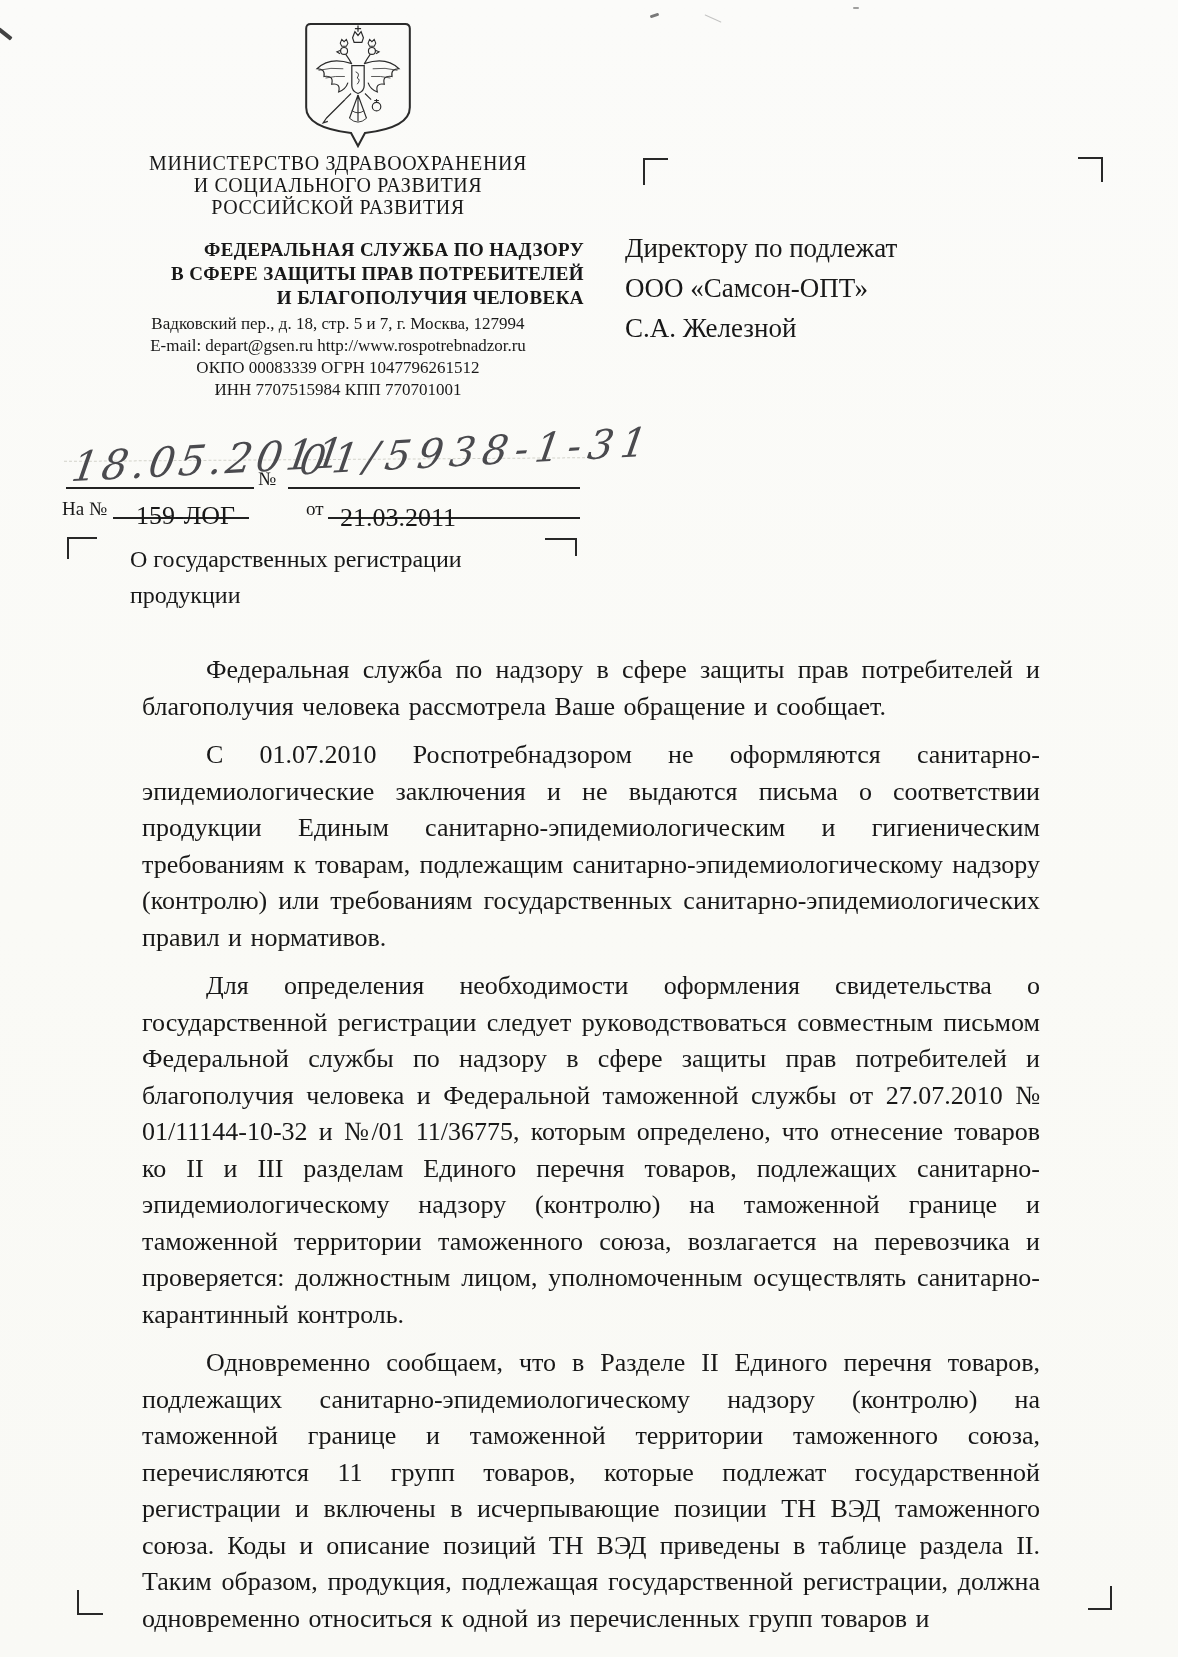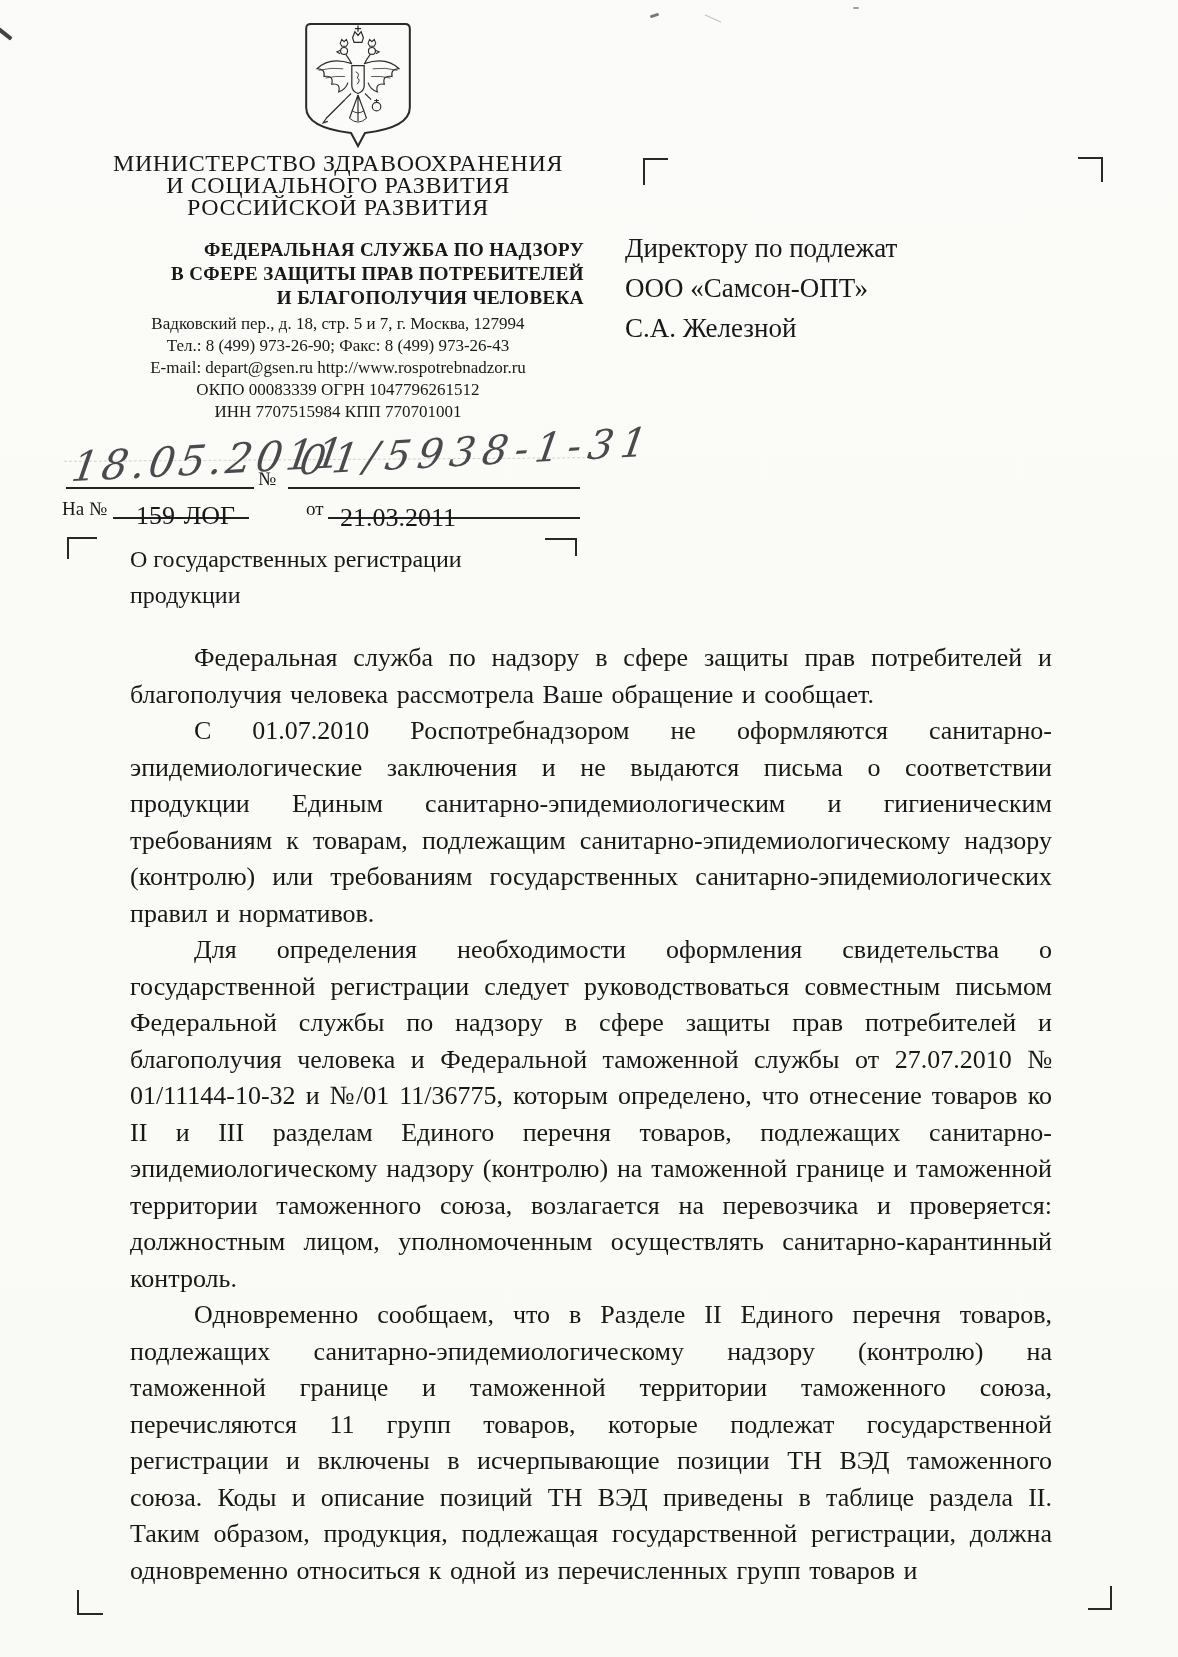--- a/index.html
+++ b/index.html
@@ -11,21 +11,21 @@
     overflow:hidden;
     font-family:"Liberation Serif","DejaVu Serif",serif;
     color:#1c1c1c;
   }
   .scanwrap{position:absolute;inset:0;filter:blur(0.35px) contrast(1.04);}
   
   .emblem{position:absolute;left:300px;top:16px;width:116px;height:138px;}
   .emblem svg{width:100%;height:100%;}
   
   .org{position:absolute;left:92px;top:152px;width:492px;text-align:center;}
-  .ministry{font-size:24px;line-height:22px;letter-spacing:0.6px;}
+  .ministry{font-size:20px;line-height:22px;letter-spacing:0.6px;}
   .service{margin-top:20px;font-size:19px;line-height:24px;font-weight:bold;letter-spacing:0.4px;text-align:right;}
   .contacts{margin-top:3px;font-size:17px;line-height:22px;}
   
   .addressee{position:absolute;left:625px;top:228px;font-size:27px;line-height:40px;}
   
   .hand{
     position:absolute;
     font-family:"DejaVu Serif",serif;
     font-style:italic;
     color:#4c4c50;
@@ -45,21 +45,21 @@
   .lbl-no{left:258px;top:468px;}
   .lbl-na{left:62px;top:498px;}
   .lbl-ot{left:306px;top:498px;}
   .typed-ref{position:absolute;font-size:26px;white-space:nowrap;}
   .val-innum{left:136px;top:501px;}
   .val-indate{left:340px;top:503px;}
   
   .subject{position:absolute;left:130px;top:541px;font-size:24px;line-height:36px;}
   
   .body{position:absolute;left:130px;top:640px;width:922px;font-size:26px;line-height:36.5px;text-align:justify;}
-  .body p{margin:0;text-indent:64px;word-spacing:2px;}
+  .body p{margin:12px;text-indent:64px;word-spacing:2px;}
   
   .corner{position:absolute;}
   .c-tl-addr{left:643px;top:158px;width:23px;height:25px;border-left:2px solid #2b2b2b;border-top:2px solid #2b2b2b;}
   .c-tr-addr{left:1078px;top:157px;width:23px;height:23px;border-right:2px solid #2b2b2b;border-top:2px solid #2b2b2b;}
   .c-ref-l{left:67px;top:537px;width:28px;height:20px;border-left:2px solid #2b2b2b;border-top:2px solid #2b2b2b;}
   .c-ref-r{left:545px;top:538px;width:30px;height:16px;border-right:2px solid #2b2b2b;border-top:2px solid #2b2b2b;}
   .c-bl{left:77px;top:1590px;width:24px;height:23px;border-left:2px solid #2b2b2b;border-bottom:2px solid #2b2b2b;}
   .c-br{left:1088px;top:1586px;width:22px;height:22px;border-right:2px solid #2b2b2b;border-bottom:2px solid #2b2b2b;}
   
   .artifact{position:absolute;background:#454545;border-radius:1px;}
@@ -118,21 +118,20 @@
         <div>И СОЦИАЛЬНОГО РАЗВИТИЯ</div>
         <div>РОССИЙСКОЙ РАЗВИТИЯ</div>
       </div>
       <div class="service">
         <div>ФЕДЕРАЛЬНАЯ СЛУЖБА ПО НАДЗОРУ</div>
         <div>В СФЕРЕ ЗАЩИТЫ ПРАВ ПОТРЕБИТЕЛЕЙ</div>
         <div>И БЛАГОПОЛУЧИЯ ЧЕЛОВЕКА</div>
       </div>
       <div class="contacts">
         <div>Вадковский пер., д. 18, стр. 5 и 7,  г. Москва, 127994</div>
-        <div>Тел.: 8 (499) 973-26-90; Факс: 8 (499) 973-26-43</div>
         <div>E-mail: depart@gsen.ru  http://www.rospotrebnadzor.ru</div>
         <div>ОКПО 00083339  ОГРН 1047796261512</div>
         <div>ИНН 7707515984  КПП 770701001</div>
       </div>
     </div>
 
     <div class="addressee">
       <div>Директору по подлежат</div>
       <div>ООО «Самсон-ОПТ»</div>
       <div>С.А. Железной</div>

